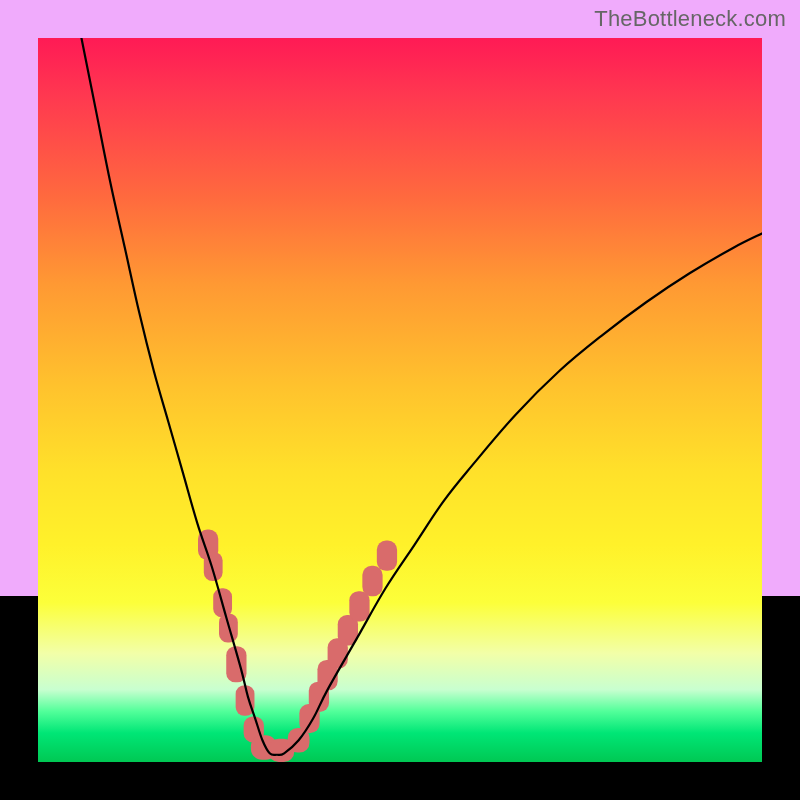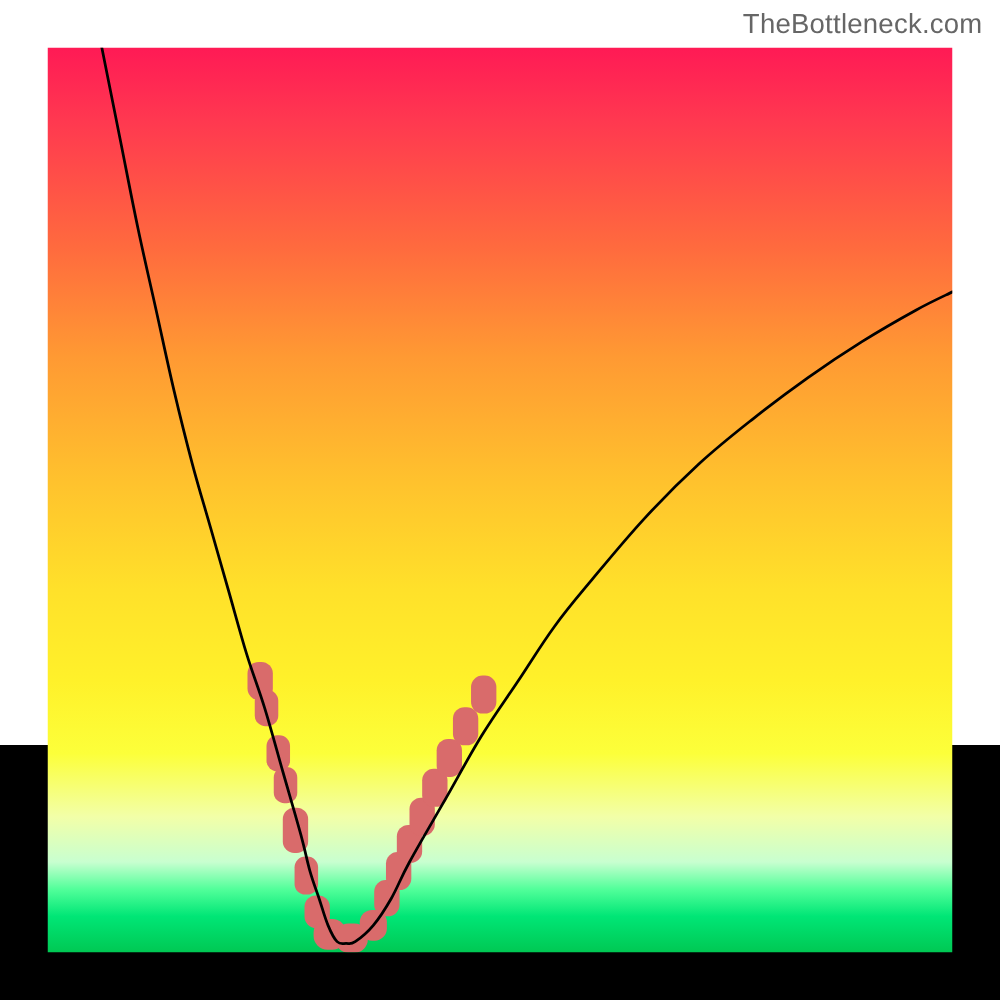--- a/index.html
+++ b/index.html
@@ -8,21 +8,21 @@
     width: 800px;
     height: 800px;
     overflow: hidden;
     background: #000;
     font-family: Arial, Helvetica, sans-serif;
   }
   .frame {
     position: relative;
     width: 800px;
     height: 596px;
-    background: #ffffff;
+    background: #f0abfc;
   }
   .plot-area {
     position: absolute;
     left: 38px;
     top: 38px;
     width: 724px;
     height: 724px;
     overflow: hidden;
   }
   .gradient-bg {

